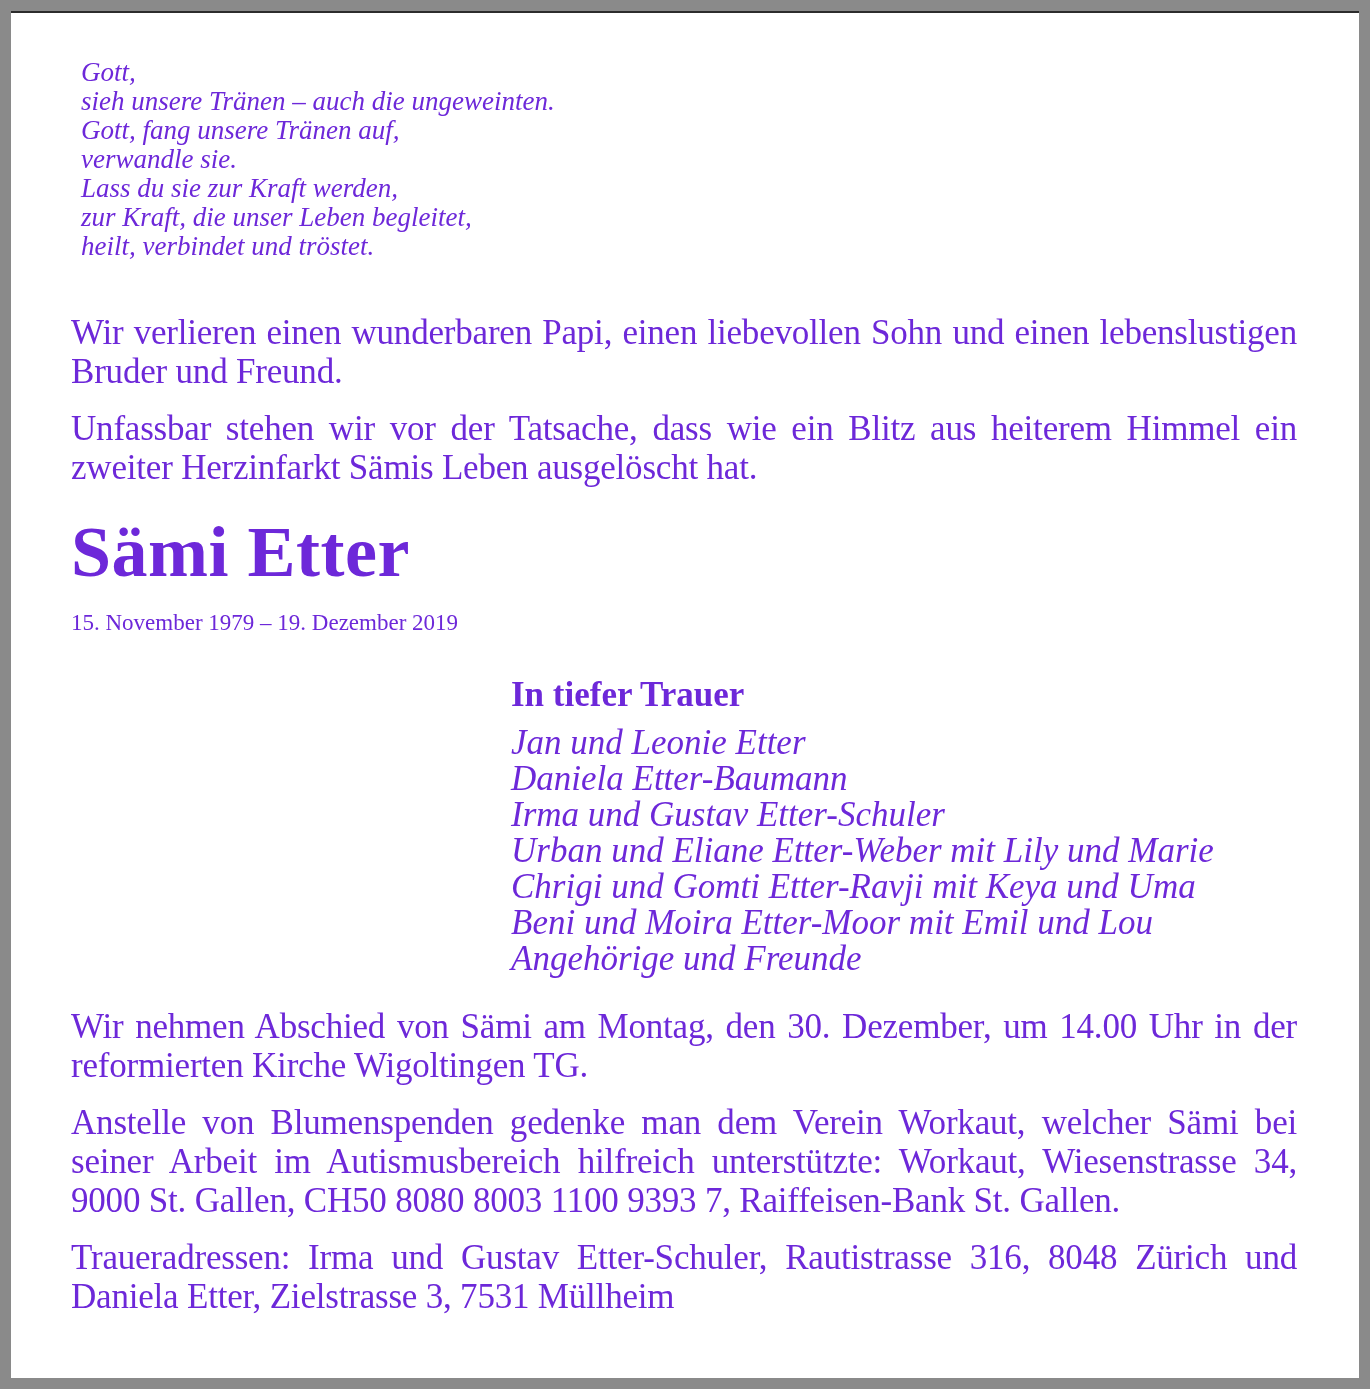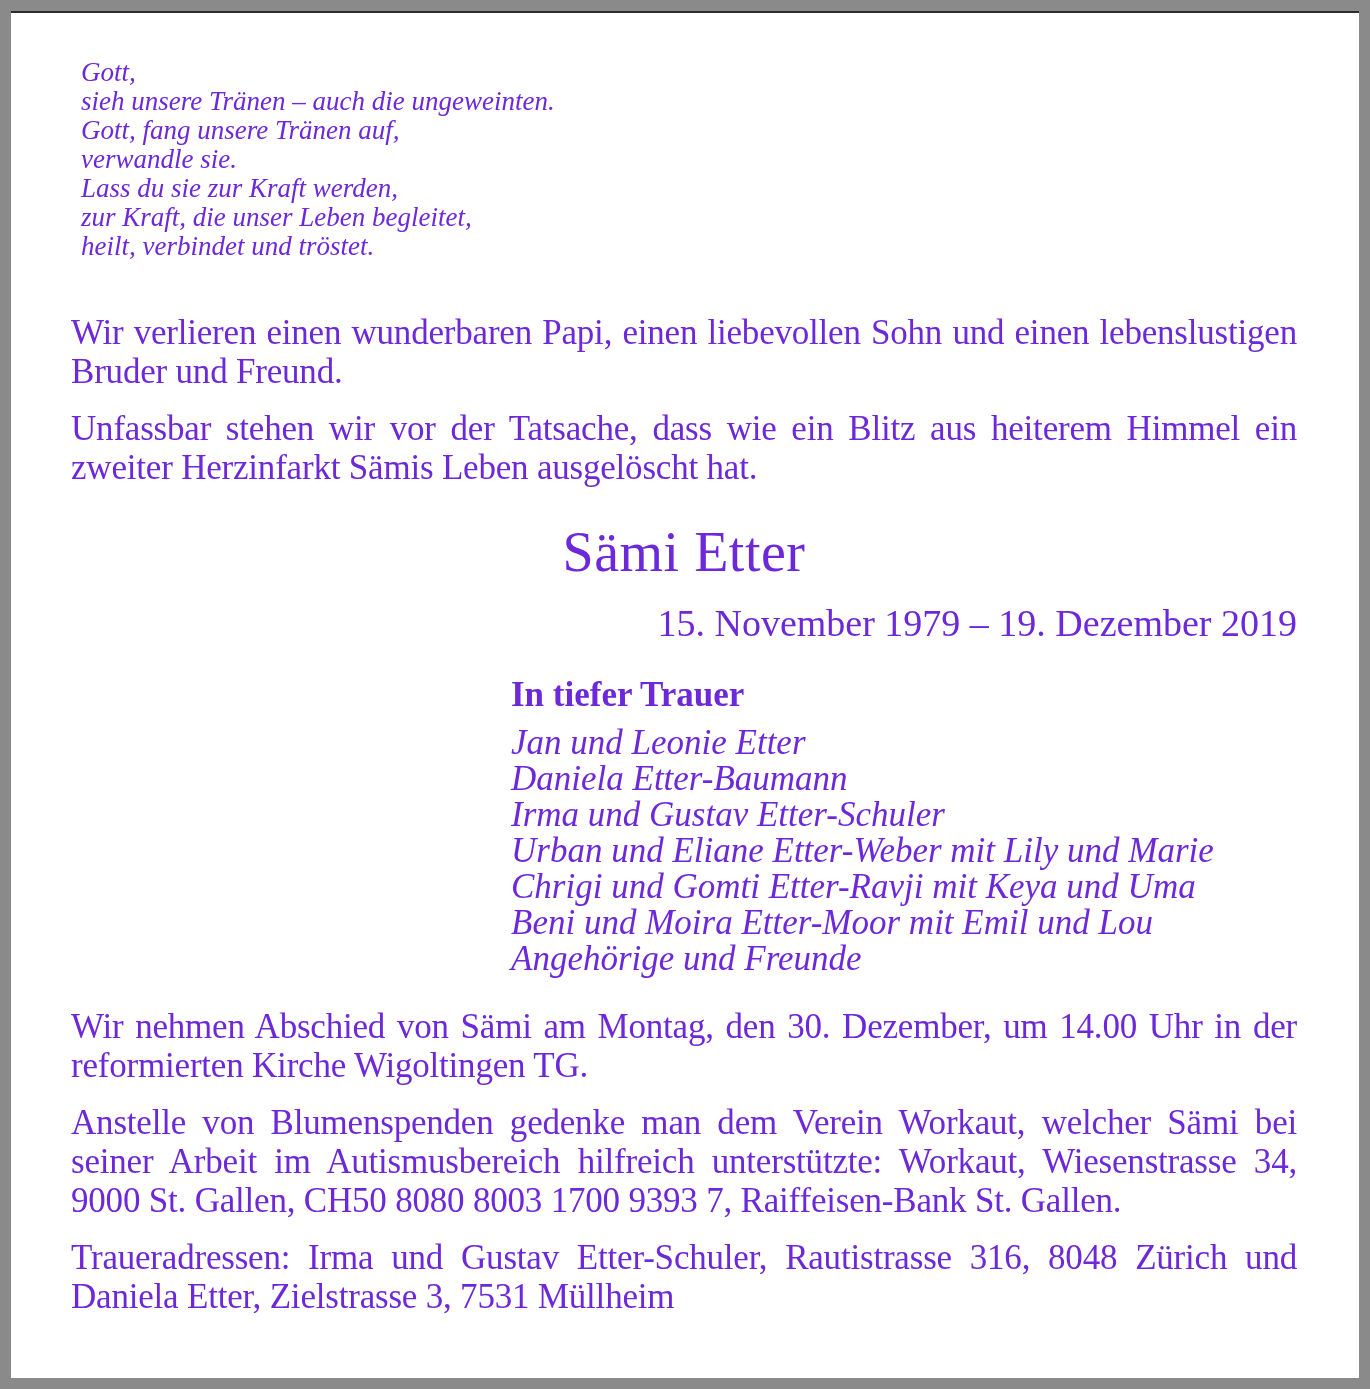--- a/index.html
+++ b/index.html
@@ -44,31 +44,30 @@
     font-size: 35px;
     line-height: 39px;
     text-align: justify;
     letter-spacing: -0.2px;
   }
   .para + .para { margin-top: 18px; }
 
   
   .name {
     margin: 20px 0 0 0;
-    font-size: 56px;
+    font-size: 72px;
     line-height: 90px;
-    font-weight: normal;
-    text-align: center;
+    font-weight: bold;
     letter-spacing: 0.5px;
   }
   .life-dates {
     margin: 6px 0 0 0;
-    font-size: 38px;
+    font-size: 23px;
     line-height: 40px;
-    text-align: right;
+    text-align: left;
   }
 
   
   .mourning {
     margin: 34px 0 0 440px;
   }
   .mourning-header {
     margin: 0;
     font-size: 35px;
     line-height: 36px;
@@ -114,18 +113,18 @@
 Daniela Etter-Baumann
 Irma und Gustav Etter-Schuler
 Urban und Eliane Etter-Weber mit Lily und Marie
 Chrigi und Gomti Etter-Ravji mit Keya und Uma
 Beni und Moira Etter-Moor mit Emil und Lou
 Angehörige und Freunde</p>
     </div>
 
     <p class="para service">Wir nehmen Abschied von Sämi am Montag, den 30. Dezember, um 14.00 Uhr in der reformierten Kirche Wigoltingen TG.</p>
 
-    <p class="para donations">Anstelle von Blumenspenden gedenke man dem Verein Workaut, welcher Sämi bei seiner Arbeit im Autismusbereich hilfreich unterstützte: Workaut, Wiesenstrasse 34, 9000 St. Gallen, CH50 8080 8003 1700 9393 7, Raiffeisen-Bank St. Gallen.</p>
+    <p class="para donations">Anstelle von Blumenspenden gedenke man dem Verein Workaut, welcher Sämi bei seiner Arbeit im Autismusbereich hilfreich unterstützte: Workaut, Wiesenstrasse 34, 9000 St. Gallen, CH50 8080 8003 1100 9393 7, Raiffeisen-Bank St. Gallen.</p>
 
     <p class="para addresses">Traueradressen: Irma und Gustav Etter-Schuler, Rautistrasse 316, 8048 Zürich und Daniela Etter, Zielstrasse 3, 7531 Müllheim</p>
 
   </div>
 </div>
 
 </body></html>

